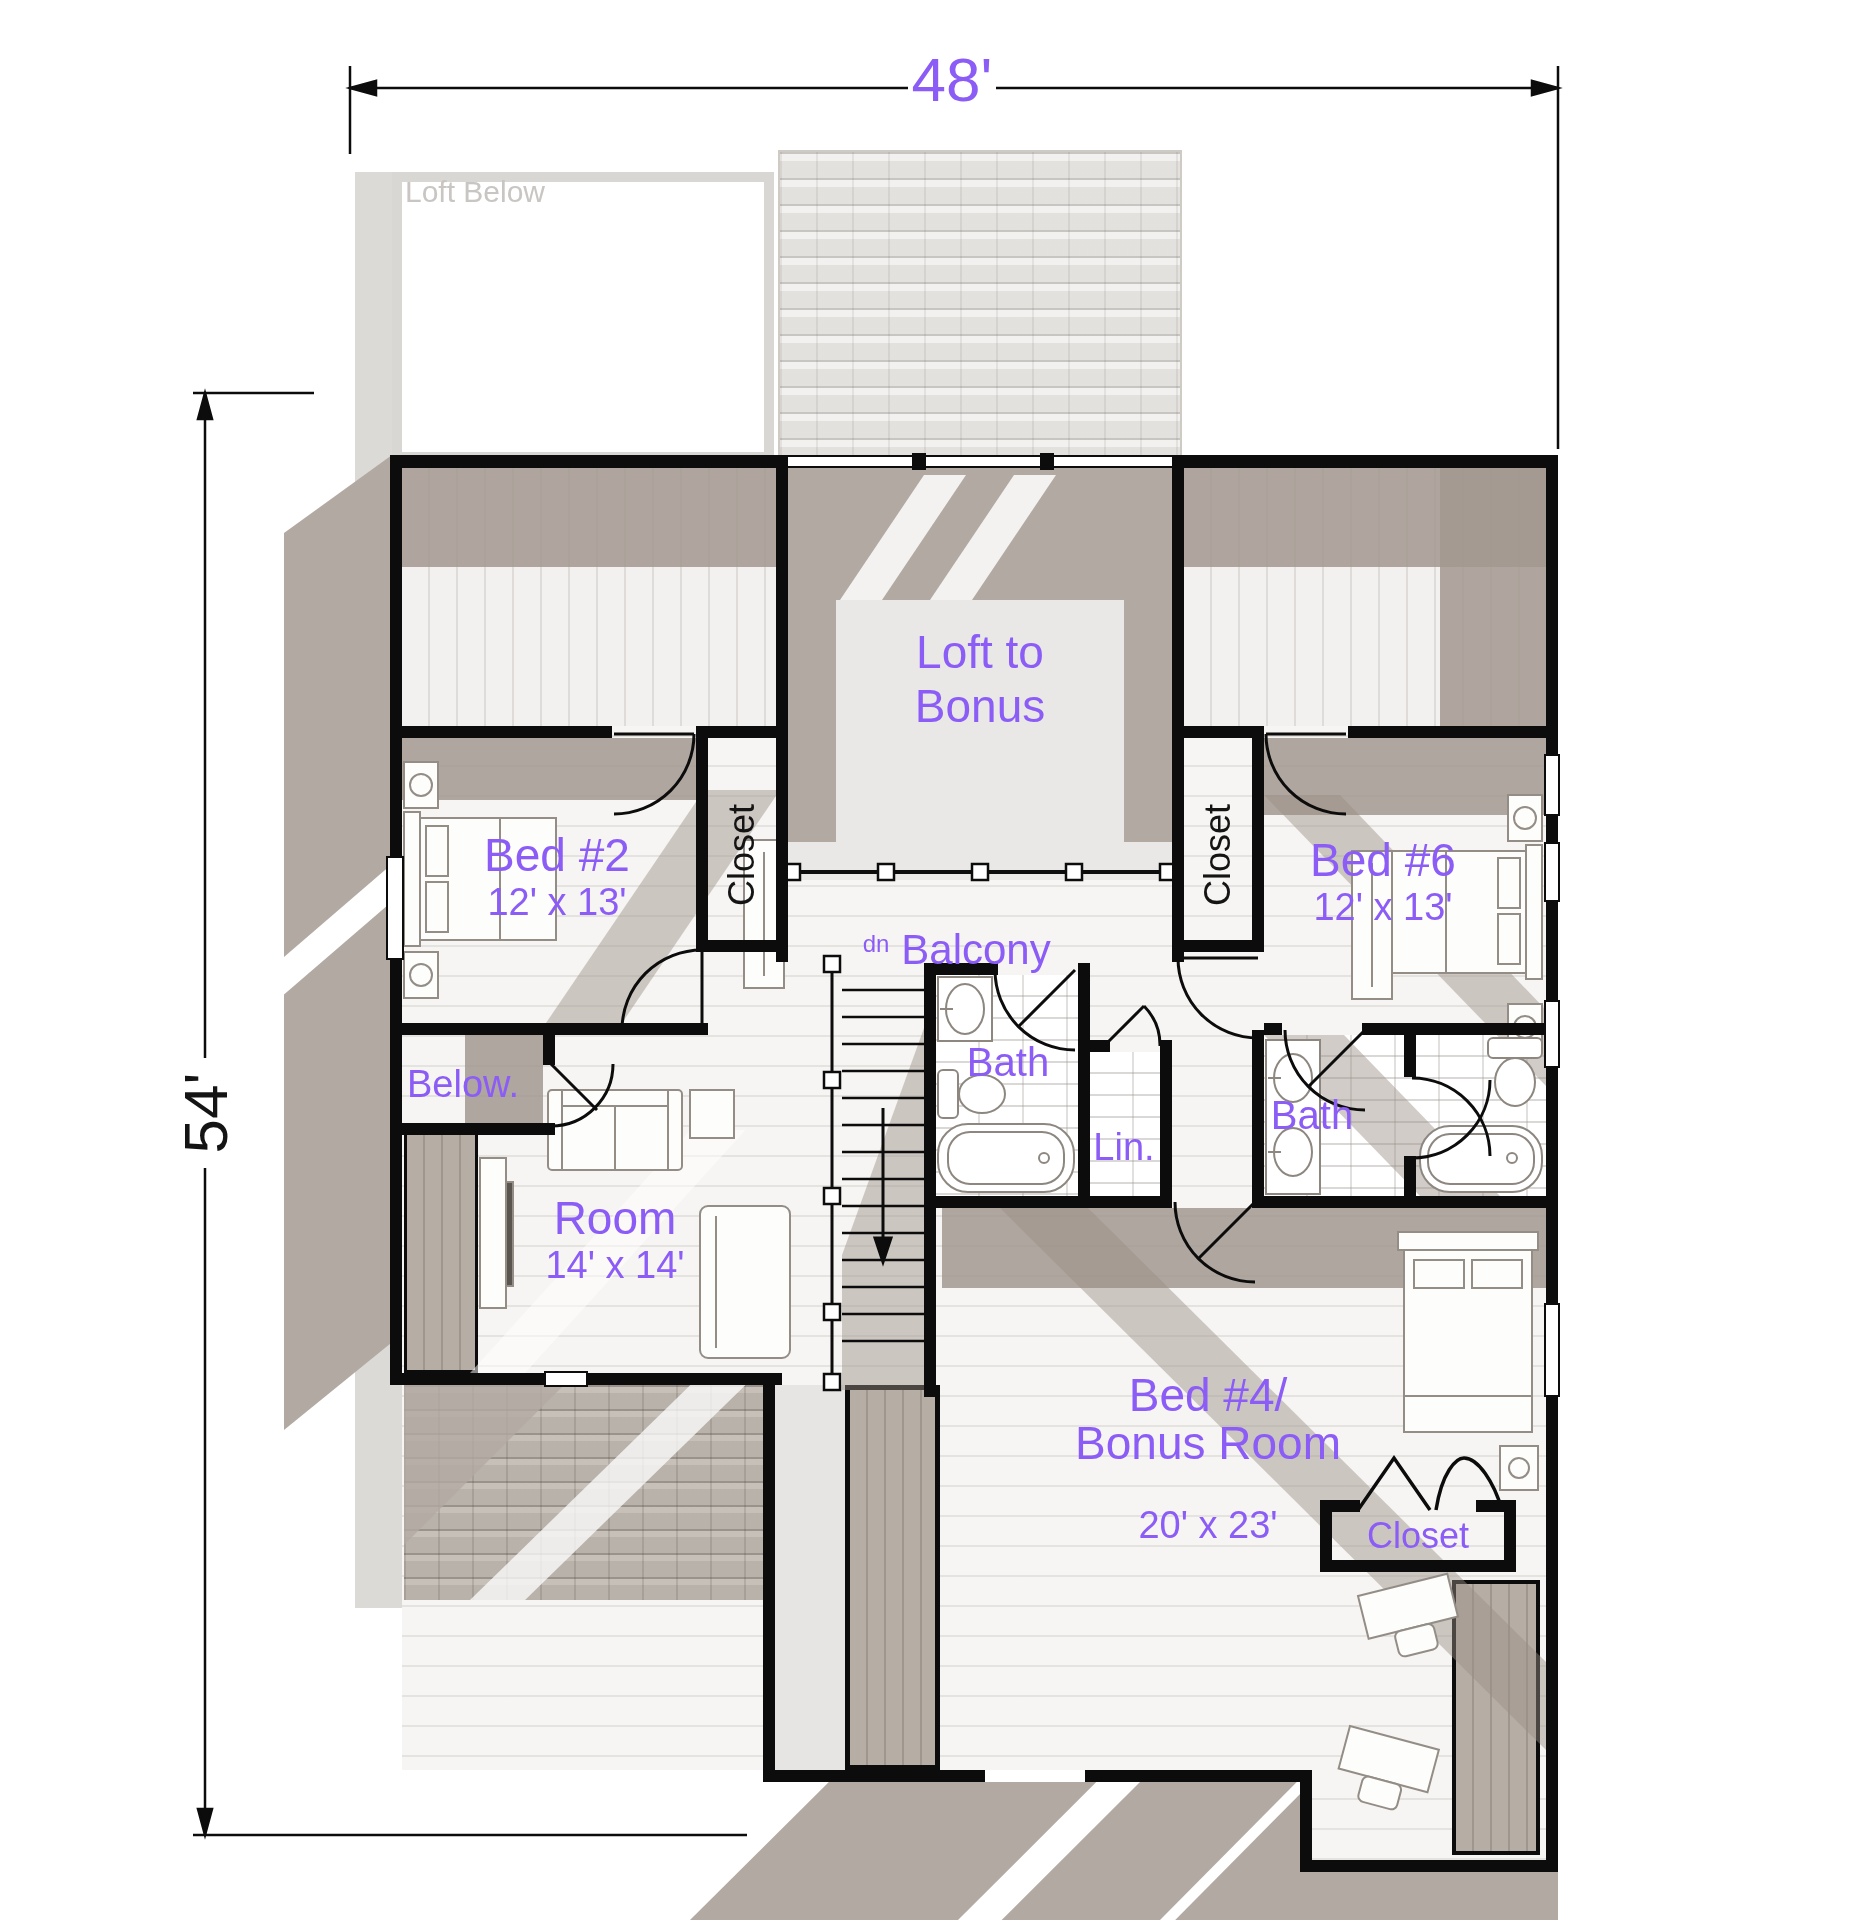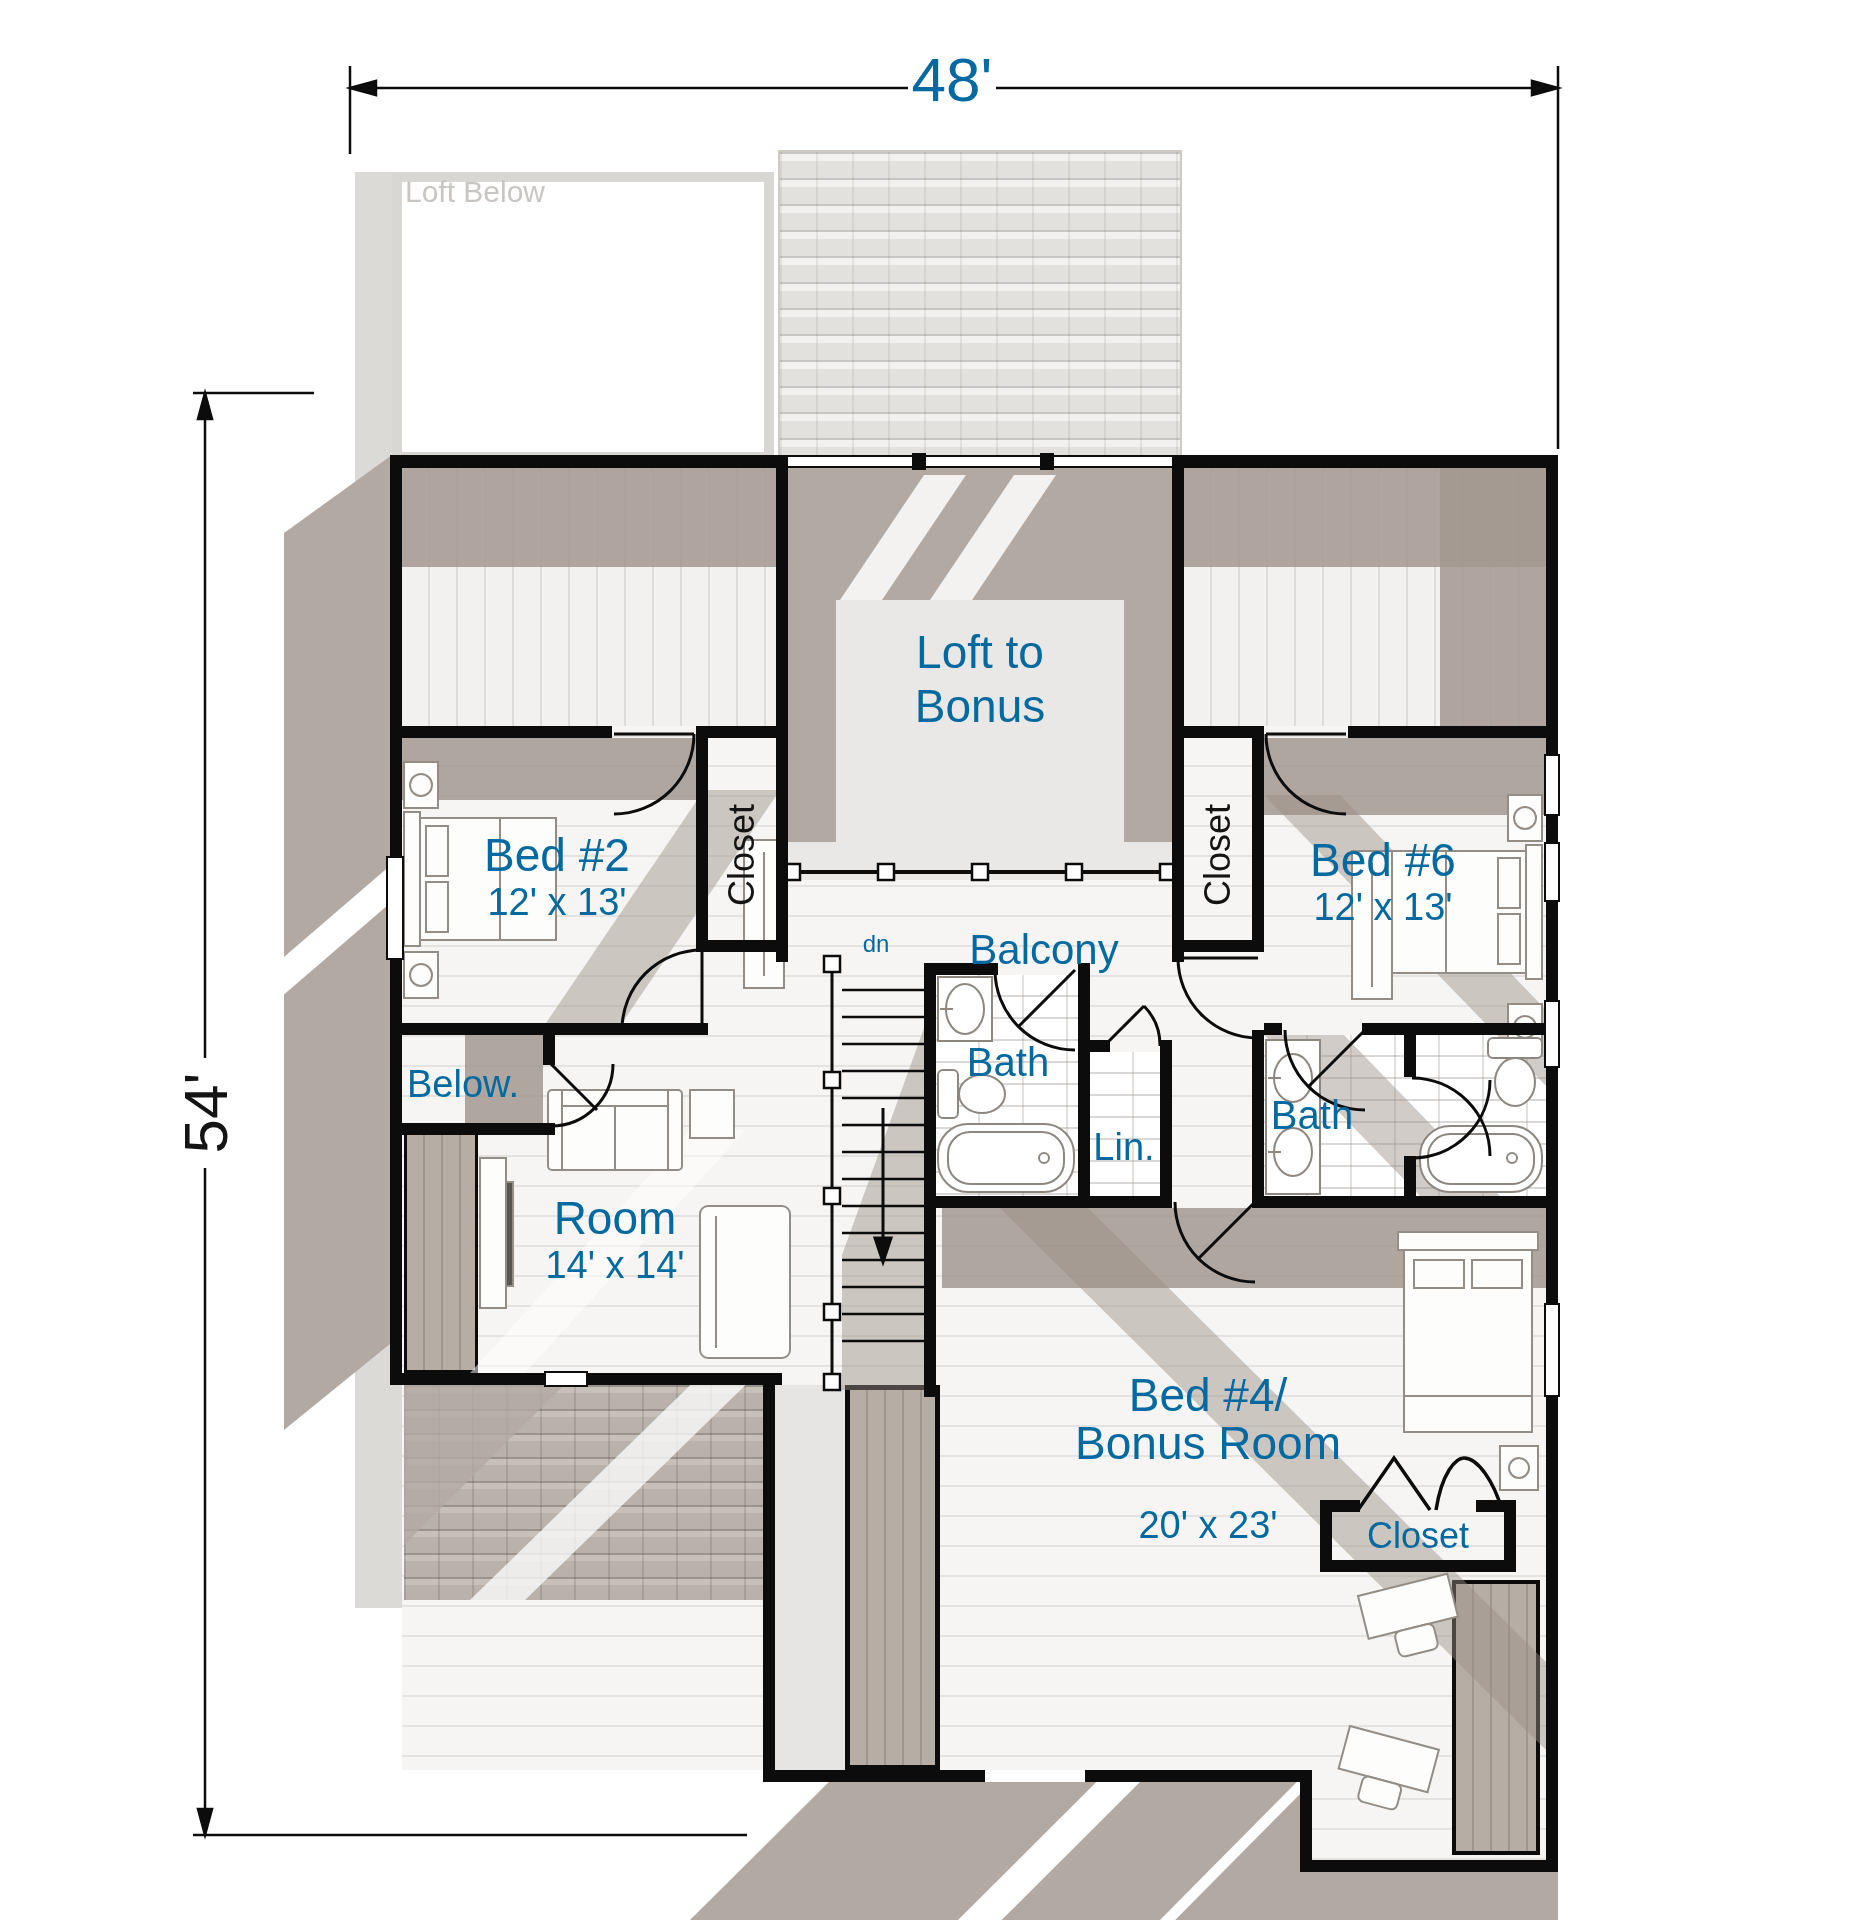--- a/index.html
+++ b/index.html
@@ -1,21 +1,21 @@
 <!DOCTYPE html>
 <html><head>
 <meta charset="utf-8">
 <style>
   html,body{margin:0;padding:0;background:#fff;}
   #canvas{position:relative;width:1869px;height:1920px;background:#ffffff;overflow:hidden;
           font-family:"Liberation Sans",sans-serif;color:#141414;}
   .abs{position:absolute;}
   .w{position:absolute;background:#0c0c0c;}
   .win{position:absolute;background:#ffffff;border:2px solid #0c0c0c;box-sizing:border-box;}
-  .lbl{position:absolute;transform:translate(-50%,-50%);white-space:nowrap;color:#0369a1;line-height:1.05;text-align:center;}
+  .lbl{position:absolute;transform:translate(-50%,-50%);white-space:nowrap;color:#8b5cf6;line-height:1.05;text-align:center;}
   .rot{position:absolute;transform:translate(-50%,-50%) rotate(-90deg);white-space:nowrap;color:#141414;}
   .plank-h{background-color:#f6f5f3;background-image:repeating-linear-gradient(180deg,rgba(140,132,124,0) 0 28px,rgba(140,132,124,.16) 28px 30px);}
   .plank-v{background-color:#f3f1ef;background-image:repeating-linear-gradient(90deg,rgba(140,132,124,0) 0 26px,rgba(140,132,124,.20) 26px 28px);}
   .tile{background-color:#ffffff;background-image:
         repeating-linear-gradient(180deg,rgba(150,144,138,0) 0 20px,rgba(150,144,138,.35) 20px 22px),
         repeating-linear-gradient(90deg,rgba(150,144,138,0) 0 42px,rgba(150,144,138,.28) 42px 44px);}
   .taupe{background-color:#b2a9a2;}
   .band{background-color:rgba(162,152,143,.85);}
   .shA{background-color:#f2f1ef;background-image:
         repeating-linear-gradient(180deg,rgba(90,85,80,.28) 0 2px,rgba(0,0,0,0) 2px 26px),
@@ -310,21 +310,21 @@
   <div class="win" style="left:1544px;top:842px;width:16px;height:60px;"></div>
   <div class="win" style="left:1544px;top:1000px;width:16px;height:68px;"></div>
   <div class="win" style="left:1544px;top:1303px;width:16px;height:94px;"></div>
   <div class="win" style="left:544px;top:1371px;width:44px;height:16px;"></div>
 
   <div class="lbl" style="left:952px;top:80px;font-size:62px;">48'</div>
   <div class="rot" style="left:205px;top:1113px;font-size:62px;">54'</div>
 
   <div class="lbl" style="left:980px;top:652px;font-size:46px;">Loft to</div>
   <div class="lbl" style="left:980px;top:706px;font-size:46px;">Bonus</div>
-  <div class="lbl" style="left:1044px;top:950px;font-size:42px;">Balcony</div>
+  <div class="lbl" style="left:976px;top:950px;font-size:42px;">Balcony</div>
   <div class="lbl" style="left:876px;top:944px;font-size:24px;">dn</div>
 
   <div class="lbl" style="left:557px;top:855px;font-size:46px;">Bed #2</div>
   <div class="lbl" style="left:557px;top:903px;font-size:38px;">12' x 13'</div>
   <div class="lbl" style="left:1383px;top:860px;font-size:46px;">Bed #6</div>
   <div class="lbl" style="left:1383px;top:908px;font-size:38px;">12' x 13'</div>
   <div class="lbl" style="left:615px;top:1218px;font-size:46px;">Room</div>
   <div class="lbl" style="left:615px;top:1266px;font-size:38px;">14' x 14'</div>
   <div class="lbl" style="left:1208px;top:1395px;font-size:46px;">Bed #4/</div>
   <div class="lbl" style="left:1208px;top:1443px;font-size:46px;">Bonus Room</div>

